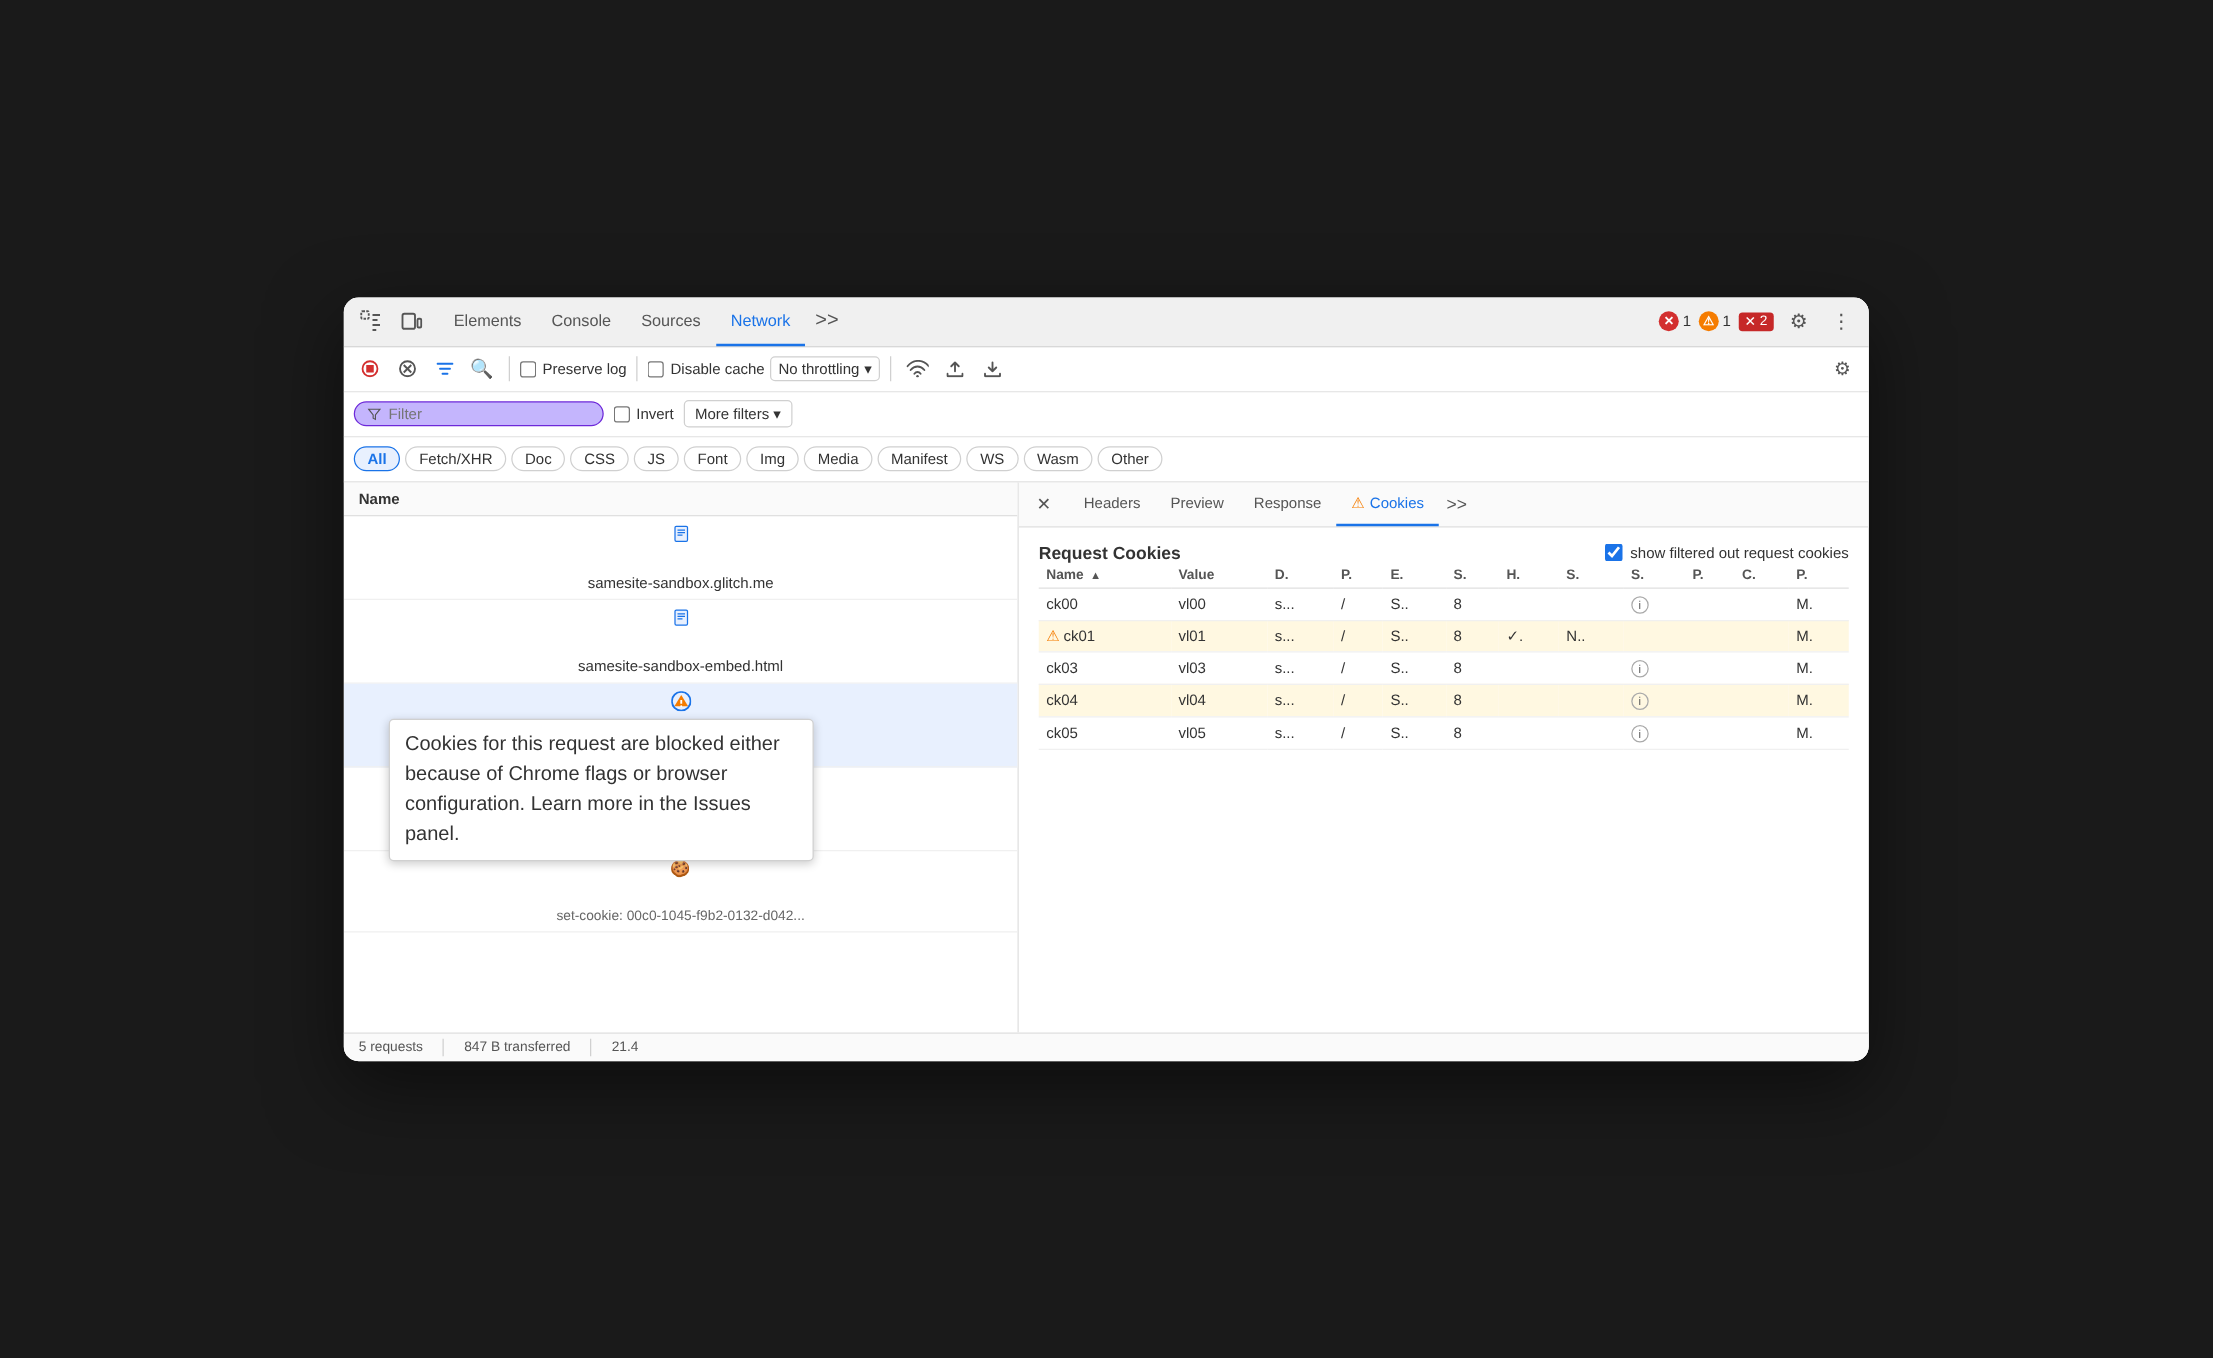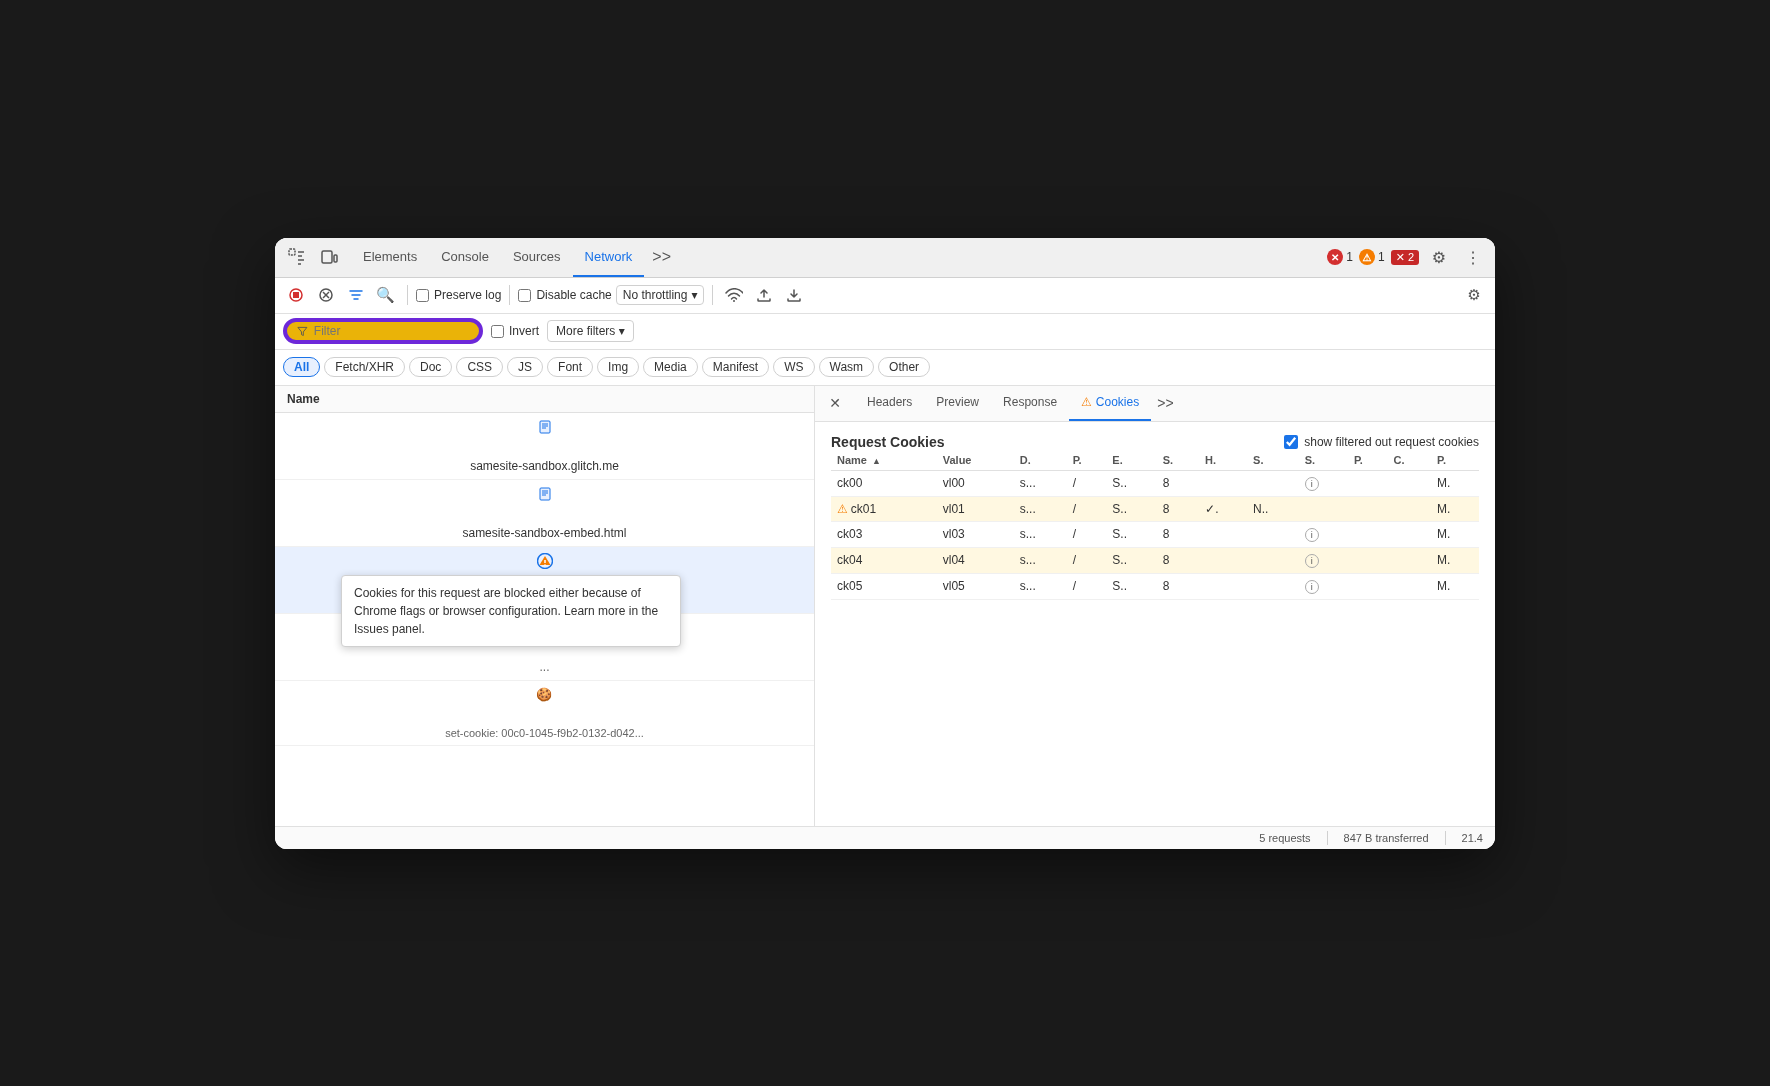--- a/index.html
+++ b/index.html
@@ -221,24 +221,24 @@
       padding: 4px 8px;
       gap: 8px;
       border-bottom: 1px solid #e0e0e0;
       background: #ffffff;
       height: 36px;
     }
     .filter-input-wrap {
       display: flex;
       align-items: center;
       gap: 6px;
-      border: 4px solid #6d28d9;
+      border: 1px solid #6d28d9;
       border-radius: 14px;
       padding: 2px 10px;
-      background: #eab308;
+      background: #c4b5fd;
       width: 200px;
     }
     .filter-input {
       border: none;
       outline: none;
       font-size: 12px;
       color: #333;
       background: transparent;
       width: 100%;
     }
@@ -345,27 +345,27 @@
       font-size: 12px;
       color: #333;
       flex: 1;
       overflow: hidden;
       text-overflow: ellipsis;
       white-space: nowrap;
     }
     
     .tooltip-box {
       position: absolute;
-      left: 66px;
+      left: 36px;
       top: 28px;
       background: #fff;
       border: 1px solid #d0d0d0;
       border-radius: 4px;
       padding: 8px 12px;
-      font-size: 12px;
+      font-size: 16px;
       color: #333;
       max-width: 340px;
       box-shadow: 0 2px 8px rgba(0,0,0,0.2);
       z-index: 10;
       line-height: 1.5;
     }
     
     .cookies-panel {
       flex: 1;
       display: flex;
@@ -495,21 +495,20 @@
     
     .status-bar {
       display: flex;
       align-items: center;
       padding: 4px 12px;
       font-size: 11px;
       color: #555;
       border-top: 1px solid #e0e0e0;
       background: #fafafa;
       gap: 16px;
-      justify-content: flex-end;
     }
     .status-sep {
       width: 1px;
       height: 14px;
       background: #d0d0d0;
     }
     
     ::-webkit-scrollbar { width: 8px; }
     ::-webkit-scrollbar-track { background: #f5f5f5; }
     ::-webkit-scrollbar-thumb { background: #ccc; border-radius: 4px; }

